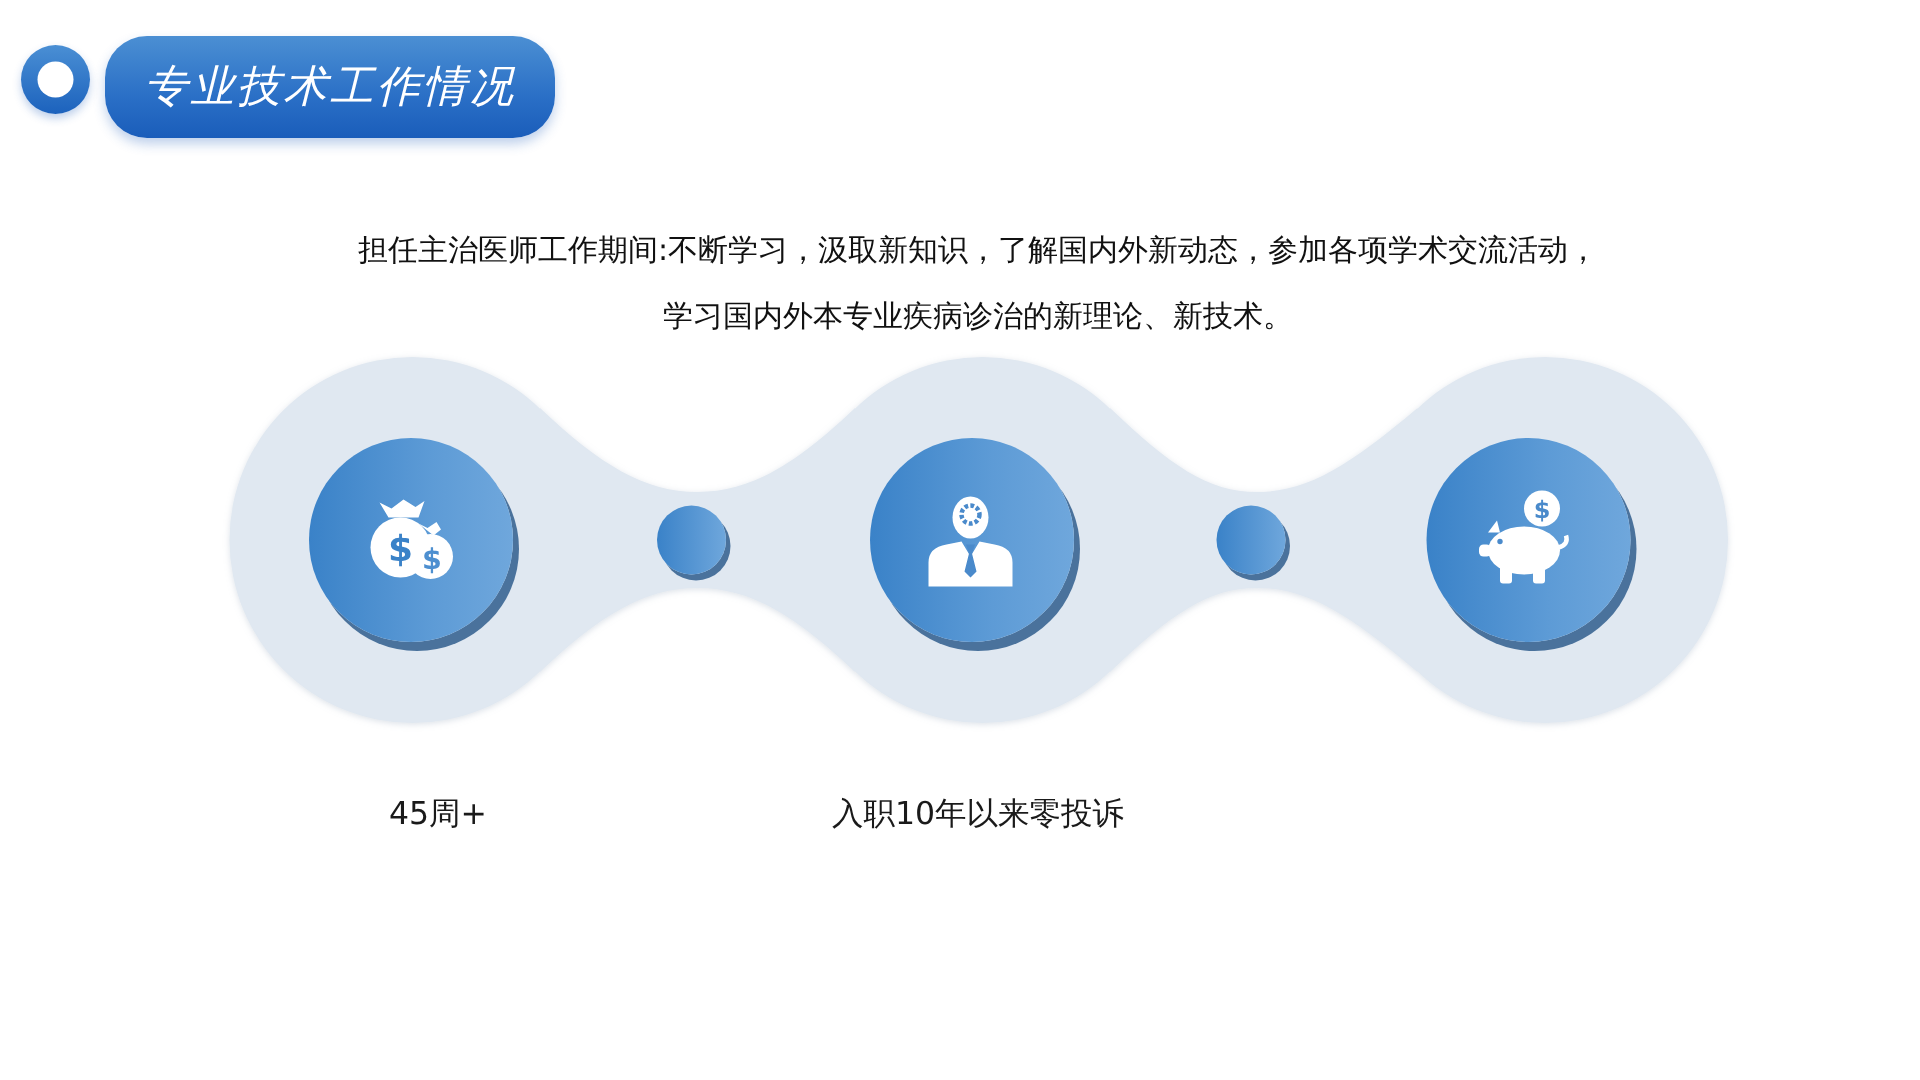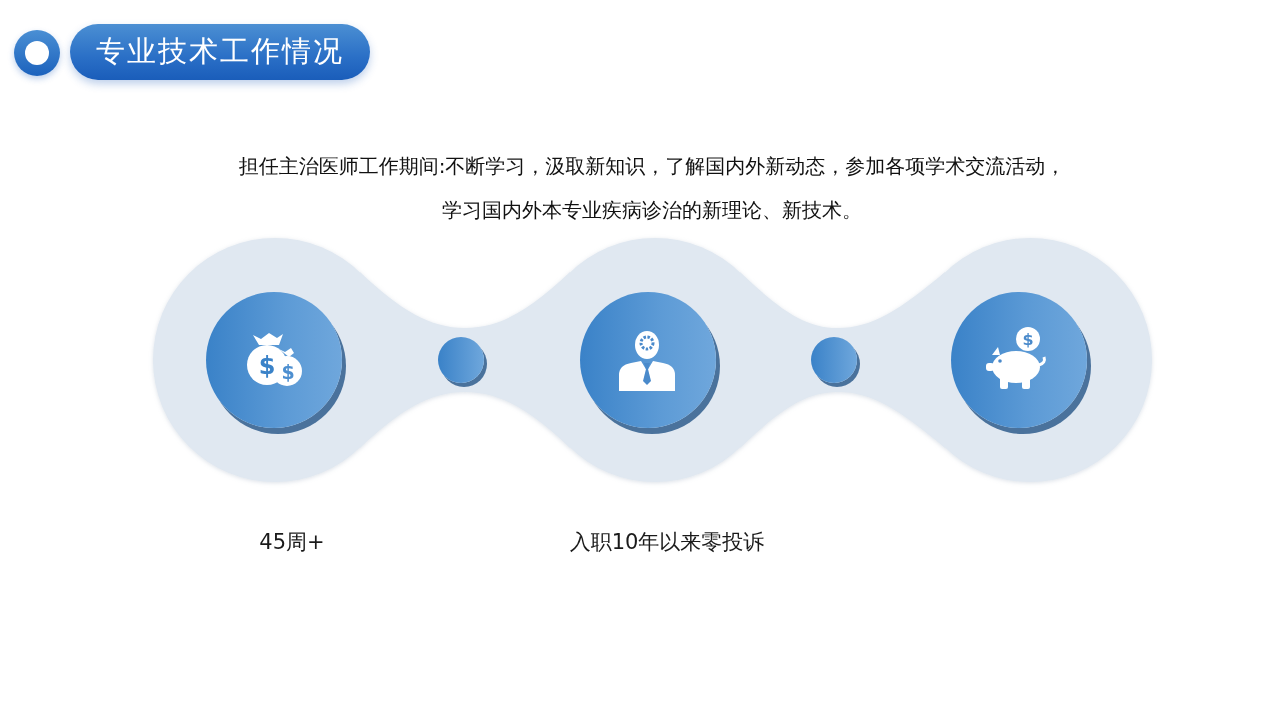--- a/index.html
+++ b/index.html
@@ -13,25 +13,25 @@
     position:absolute; left:14px; top:30px; width:46px; height:46px;
     border-radius:50%;
     background:linear-gradient(180deg,#4a8fd4,#1c62bd);
     box-shadow:0 3px 6px rgba(40,100,190,0.3);
   }
   .ring::after {
     content:""; position:absolute; left:11px; top:11px; width:24px; height:24px;
     border-radius:50%; background:#fff;
   }
   .title-pill {
-    position:absolute; left:70px; top:24px; width:300px; height:56px;
+    position:absolute; left:70px; top:24px; width:300px; height:68px;
     border-radius:28px;
     background:linear-gradient(180deg,#4b8fd3 0%,#2a6fc6 60%,#1a5dba 100%);
     box-shadow:0 4px 8px rgba(40,100,190,0.3);
-    display:flex; align-items:center; justify-content:center;
+    display:flex; align-items:center; justify-content:center;font-style:italic;
   }
   .title-text {
     color:#fff; font-size:29px; letter-spacing:2px; white-space:nowrap;
   }
   .intro {
     position:absolute; left:0; top:144px; width:1280px; text-align:center;
     font-size:20px; line-height:44px; color:#111;padding-left:12px;
   }
   .intro div { white-space:nowrap; }
   svg.bg { position:absolute; left:0; top:0; }
@@ -115,17 +115,17 @@
     <rect x="16" y="52" width="8" height="12" rx="2" fill="#fff"></rect>
     <rect x="38" y="52" width="8" height="12" rx="2" fill="#fff"></rect>
     <path d="M55,40 Q62,38 60,32" stroke="#fff" stroke-width="3" fill="none"></path>
     <circle cx="16" cy="36" r="1.8" fill="#4a8acb"></circle>
   </svg>
 </div>
 
 <div class="caption" style="left:142px;">
   <div>45周+</div>
 </div>
-<div class="caption" style="left:517px;">
+<div class="caption" style="left:502px;">
   <div>入职10年以来零投诉</div>
 </div>
 <div class="caption" style="left:866px;">
 </div>
 
 </body></html>

